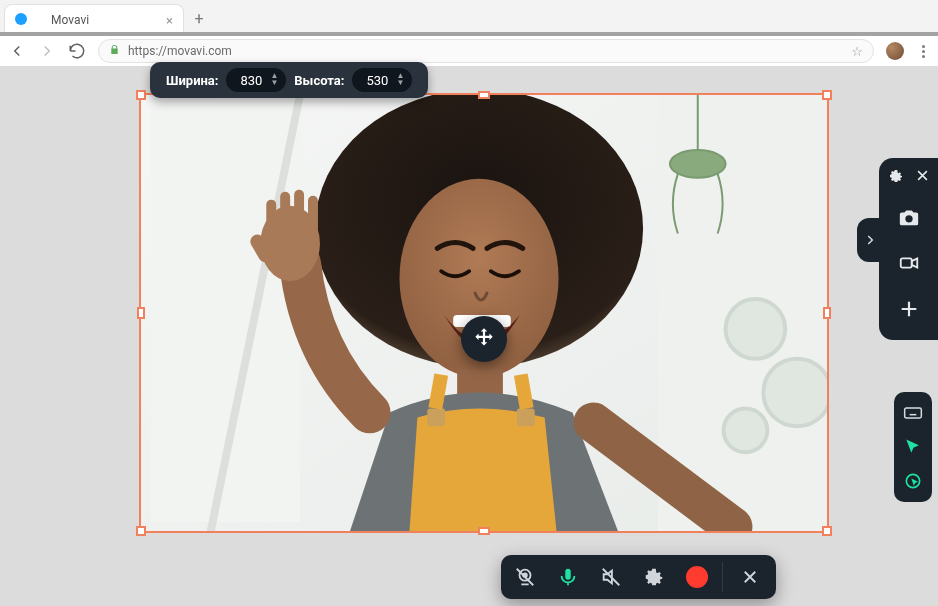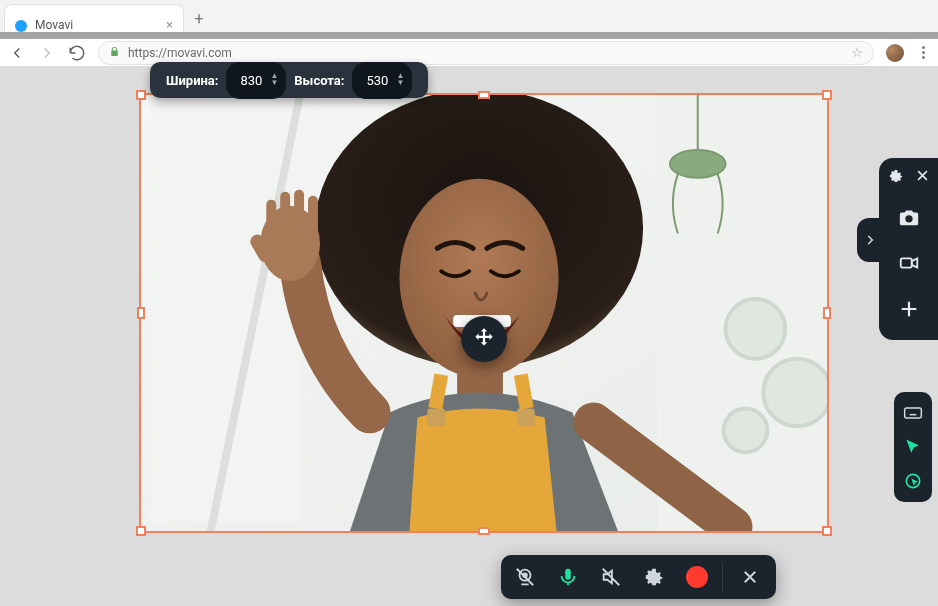--- a/index.html
+++ b/index.html
@@ -15,40 +15,40 @@
     gap:4px;
   }
   .tab {
     height:28px;
     width:180px;
     background:#ffffff;
     border-radius:8px 8px 0 0;
     border:1px solid #e1e1e1;
     border-bottom:none;
     display:flex;
-    align-items:flex-end;
-    padding:0 10px;
+    align-items:flex-start;
+    padding:8px 10px;
     font-size:12px;
     color:#555;
-    gap:8px;
+    gap:24px;
     position:relative;
   }
   .tab .favicon {
     width:12px;height:12px;border-radius:50%;background:#1da0ff;
   }
   .tab .tab-close { margin-left:auto; color:#999; font-size:13px; }
   .new-tab {
     width:22px;height:22px;
     display:flex;align-items:center;justify-content:center;
     color:#777;font-size:16px;
     margin-bottom:3px;
   }
   .url-bar {
     height:34px;
-    border-top:7px solid #a3a3a3;
+    border-top:4px solid #a3a3a3;
     background:#ffffff;
     display:flex;
     align-items:center;
     padding:0 8px;
     gap:12px;
   }
   .nav-btn { width:18px;height:18px;display:flex;align-items:center;justify-content:center;color:#606060; }
   .nav-btn.disabled { color:#c0c0c0; }
   .omnibox {
     flex:1;
@@ -90,21 +90,21 @@
     padding:0 16px;
     color:#fff;
     font-size:13px;
     z-index:50;
     box-shadow:0 4px 10px rgba(0,0,0,.35);
   }
   .dim-bar .label { font-weight:700; }
   .dim-bar .num-field {
     background:#0f161d;
     border-radius:14px;
-    height:37px;
+    height:24px;
     display:flex;
     align-items:center;
     gap:8px;
     padding:0 8px 0 14px;
     color:#fff;
     font-size:13px;
   }
   .dim-bar .stepper { display:flex;flex-direction:column;line-height:6px;color:#9aa3ad;font-size:8px;}
   .dim-bar .stepper span{height:7px;}
 

